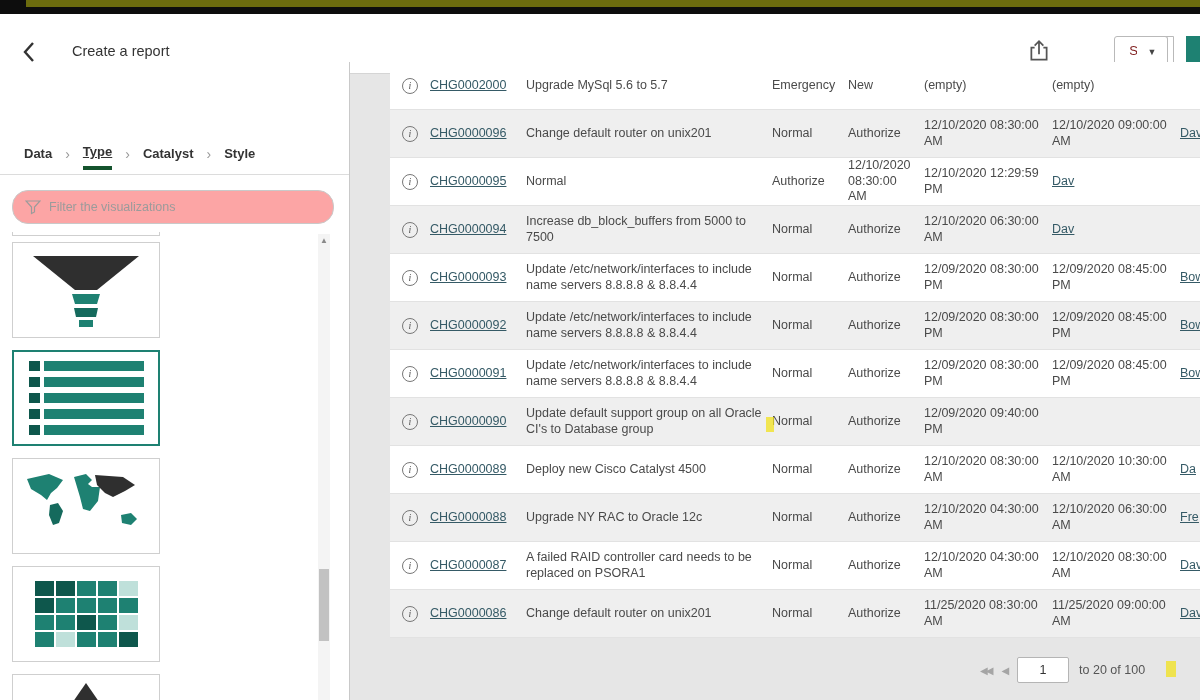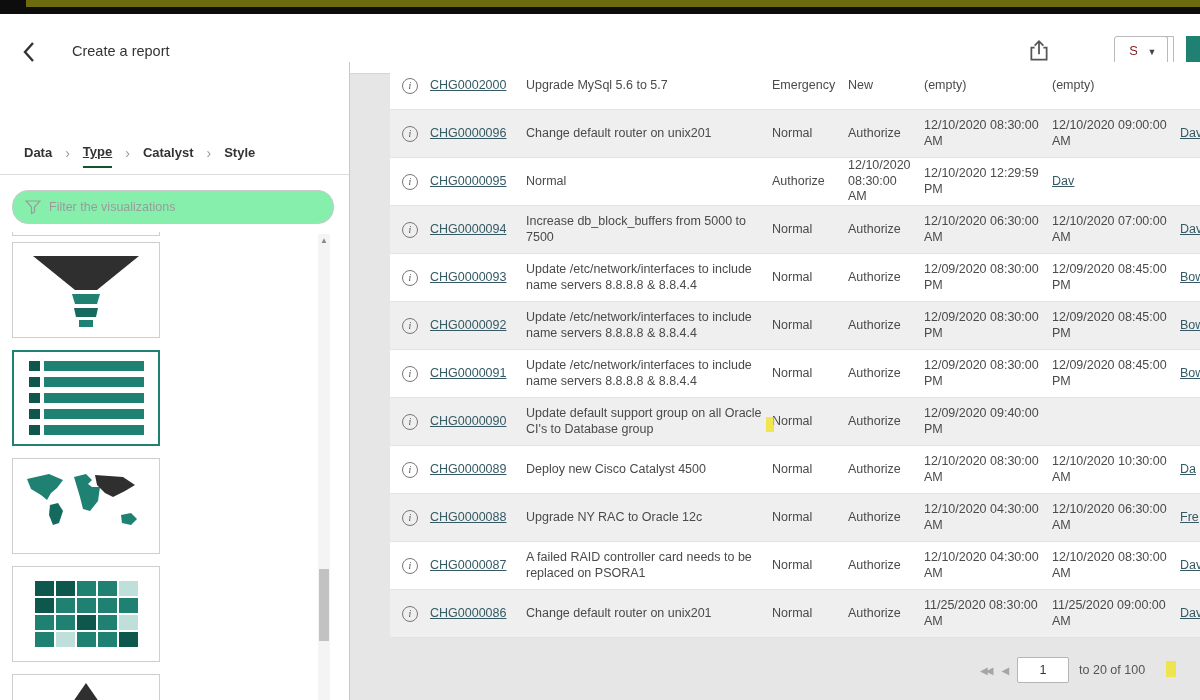--- a/index.html
+++ b/index.html
@@ -18,24 +18,24 @@
   .page-title { left:72px; top:29px; font-size:14.5px; color:#333; }
   .share-btn { left:1028px; top:25px; width:26px; height:26px; cursor:pointer; }
   .save-btn { left:1078px; top:22px; width:60px; height:30px; background:#fff; border:1px solid #b9b9b9; border-radius:3px 0 0 3px; font-size:13px; color:#7f1d1d; text-align:center; line-height:28px; cursor:pointer;margin-left:36px; }
   .save-caret { left:1137px; top:22px; width:31px; height:30px; background:#fff; border:1px solid #b9b9b9; border-left:none; border-radius:0 3px 3px 0; font-size:9px; color:#444; text-align:center; line-height:30px; cursor:pointer; }
   .header-accent { left:1186px; top:22px; width:14px; height:30px; background:#1e8172; }
 
   
   .left-panel { left:0; top:62px; width:350px; height:638px; background:#fff; border-right:1px solid #c9c9c9; }
   .steps { left:24px; top:82px; display:flex; align-items:center; gap:13px; font-size:13px; font-weight:bold; color:#333;text-align:center; }
   .step { padding-bottom:7px; cursor:pointer; }
-  .step.active { border-bottom:2px solid #14532d;text-decoration:underline; }
+  .step.active { border-bottom:4px solid #14532d;text-decoration:underline; }
   .step-sep { color:#999; font-weight:normal; font-size:14px; padding-bottom:7px; }
   .panel-divider { left:0; top:112px; width:349px; height:1px; background:#dcdcdc; }
-  .filter-wrap { left:12px; top:128px; width:322px; height:32px; border:1px solid #c9c9c9; border-radius:16px; background:#86efac; display:flex; align-items:center; padding:16px 12px; gap:8px; }
+  .filter-wrap { left:12px; top:128px; width:322px; height:32px; border:1px solid #c9c9c9; border-radius:16px; background:#fca5a5; display:flex; align-items:center; padding:16px 12px; gap:8px; }
   .filter-input { border:none; outline:none; flex:1; font-size:12.5px; font-family:"Liberation Sans",sans-serif; color:#555; background:transparent; }
   .filter-input::placeholder { color:#9b9b9b; }
 
   .viz-scroll { left:0; top:170px; width:316px; height:490px; overflow:hidden; }
   .viz-box { position:absolute; left:12px; width:148px; height:96px; background:#fff; border:1px solid #cfcfcf; display:flex; align-items:center; justify-content:center; cursor:pointer; }
   .viz-box.selected { border:2px solid #1e8172; }
   .viz-partial { position:absolute; left:12px; top:-4px; width:148px; height:8px; border:1px solid #cfcfcf; border-top:none; background:#fff; }
 
   .listviz { display:flex; flex-direction:column; gap:6px; }
   .listviz .lrow { display:flex; gap:4px; }
@@ -241,21 +241,20 @@
 
     <div class="trow">
       <div class="cell c-info">
         <span class="info-icon">i</span>
       </div>
       <div class="cell"><a class="link">CHG0000094</a></div>
       <div class="cell">Increase db_block_buffers from 5000 to 7500</div>
       <div class="cell">Normal</div>
       <div class="cell">Authorize</div>
       <div class="cell">12/10/2020 06:30:00 AM</div>
-      <div class="cell">12/10/2020 07:00:00 AM</div>
       <div class="cell c-asg"><a class="link">Dav</a></div>
     </div>
 
     <div class="trow">
       <div class="cell c-info">
         <span class="info-icon">i</span>
       </div>
       <div class="cell"><a class="link">CHG0000093</a></div>
       <div class="cell">Update /etc/network/interfaces to include name servers 8.8.8.8 &amp; 8.8.4.4</div>
       <div class="cell">Normal</div>

